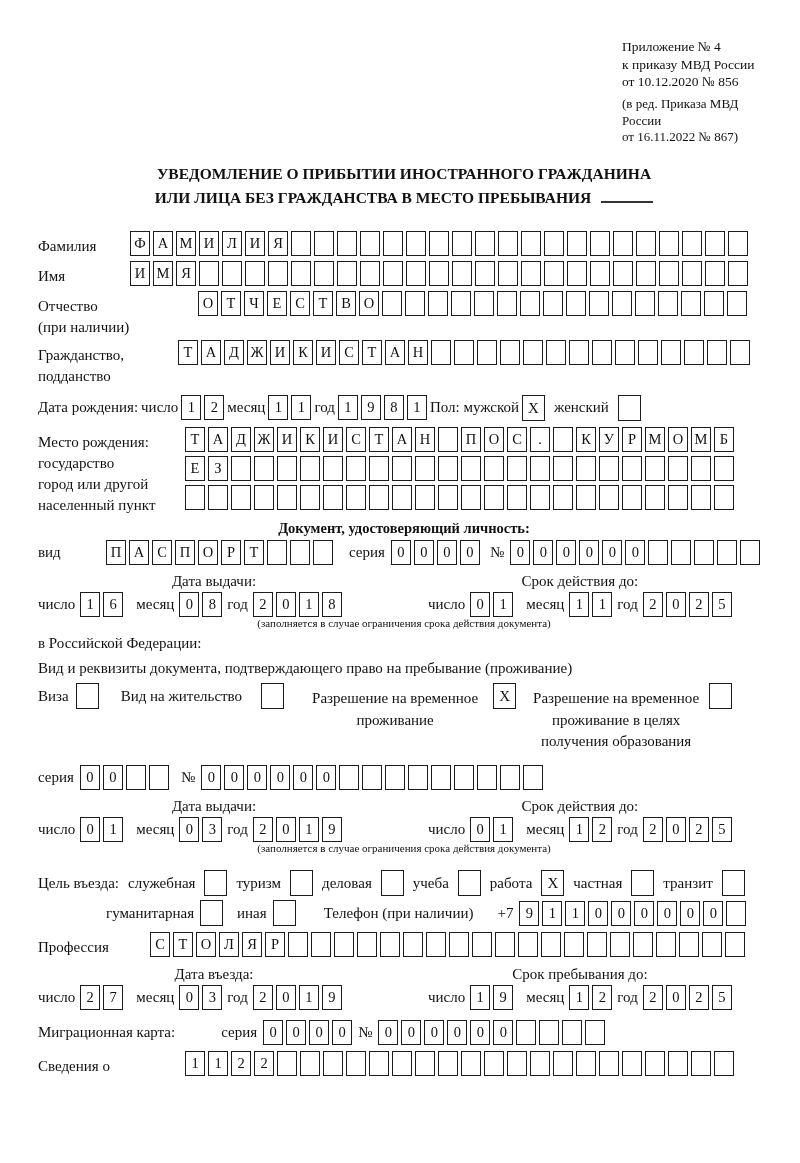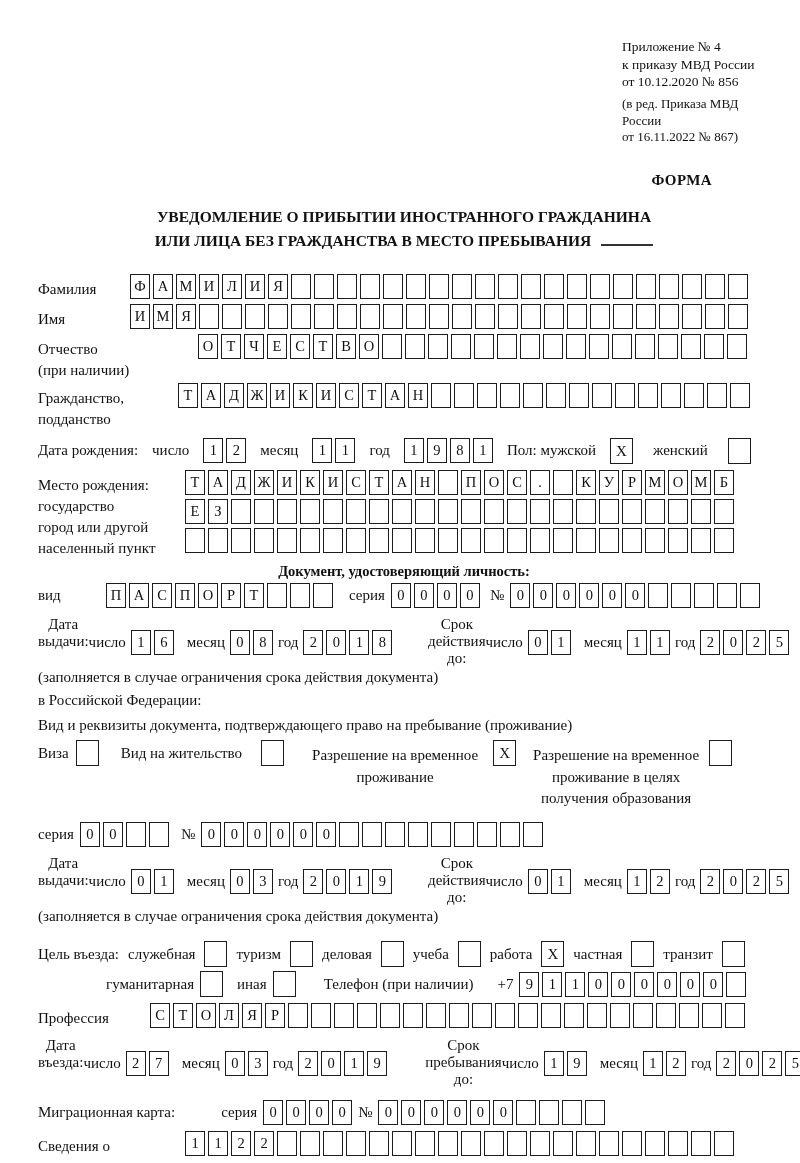--- a/index.html
+++ b/index.html
@@ -11,24 +11,24 @@
 .forma{font-weight:bold;text-align:right;margin:26px 58px 0 0;letter-spacing:.4px}
 .title{font-weight:bold;text-align:center;font-size:15.5px;line-height:1.5;margin-top:16px}
 .title .blank{display:inline-block;width:52px;height:13px;border-bottom:2px solid #333;margin-left:10px}
 .section{font-weight:bold;text-align:center;font-size:15px;margin-top:26px;letter-spacing:.2px}
 .frow{display:flex;align-items:flex-start}
 .flabel{flex-shrink:0;padding-top:5px;line-height:1.4}
 .cells{display:flex;gap:3px;flex-wrap:nowrap}
 .cell{display:inline-block;width:20px;height:25px;border:1.6px solid #1c1c1c;text-align:center;font-size:14.5px;line-height:23px;flex-shrink:0;background:#fff}
 .checkbox{display:inline-block;width:23px;height:26px;border:1.6px solid #1c1c1c;text-align:center;font-size:15px;line-height:24px;flex-shrink:0;background:#fff}
 .inl{display:flex;align-items:center;gap:6px}
-.small-note{font-size:15px;text-align:left}
+.small-note{font-size:11px;text-align:center}
 .cellstack{display:flex;flex-direction:column;gap:4px}
 .dates{display:flex;margin-top:8px}
-.dg{display:flex;flex-direction:row}
+.dg{display:flex;flex-direction:column}
 .dg-h{text-align:center;margin-bottom:2px}
 .dg-row{display:flex;align-items:center;gap:5px}
 .opt{display:flex;align-items:flex-start;gap:7px}
 .opt-label-c{text-align:center;line-height:1.45}
 .pl{padding-top:5px}
 </style>
 </head>
 <body>
 
 <div class="page">
@@ -36,21 +36,20 @@
   <div class="ref">
     <div>Приложение № 4</div>
     <div>к приказу МВД России</div>
     <div>от 10.12.2020 № 856</div>
   </div>
   <div class="ref2">
     <div>(в ред. Приказа МВД России</div>
     <div>от 16.11.2022 № 867)</div>
   </div>
 
-  <div class="forma">ФОРМА</div>
 
   <div class="title">
     <div>УВЕДОМЛЕНИЕ О ПРИБЫТИИ ИНОСТРАННОГО ГРАЖДАНИНА</div>
     <div><span>ИЛИ ЛИЦА БЕЗ ГРАЖДАНСТВА В МЕСТО ПРЕБЫВАНИЯ</span><span class="blank"></span></div>
   </div>
 
 
   <div class="frow" style="margin-top:22px">
     <div class="flabel" style="width:92px">Фамилия</div>
     <div class="cells">
@@ -177,21 +176,21 @@
         <span class="cell"></span>
         <span class="cell"></span>
         <span class="cell"></span>
         <span class="cell"></span>
         <span class="cell"></span>
         <span class="cell"></span>
         <span class="cell"></span>
       </div>
   </div>
 
-  <div class="frow inl" style="margin-top:8px;gap:14px">
+  <div class="frow inl" style="margin-top:8px;gap:3px">
     <span>Дата рождения:</span>
     <span>число</span>
     <span class="cells">
         <span class="cell">1</span>
         <span class="cell">2</span>
       </span>
     <span>месяц</span>
     <span class="cells">
         <span class="cell">1</span>
         <span class="cell">1</span>

